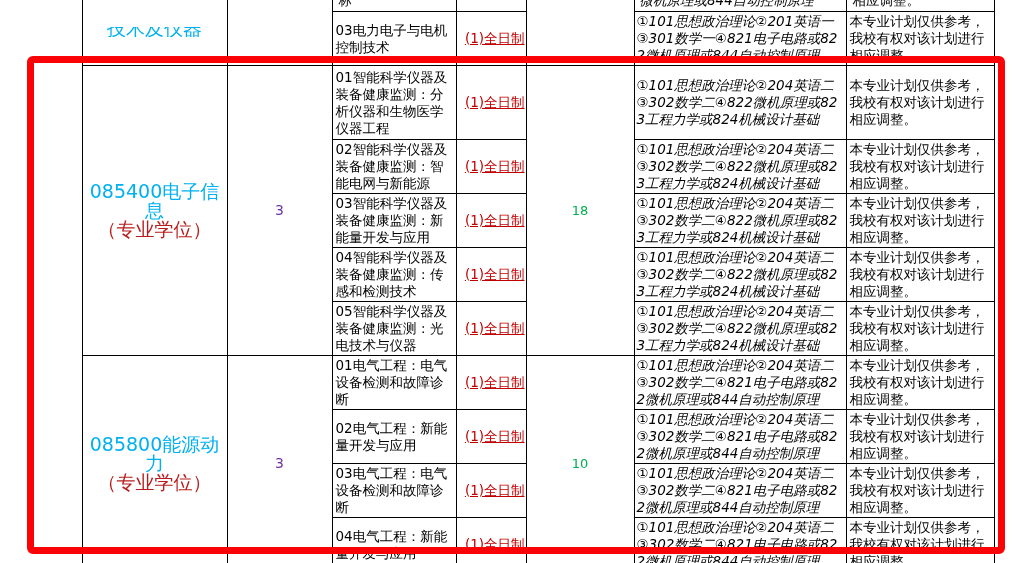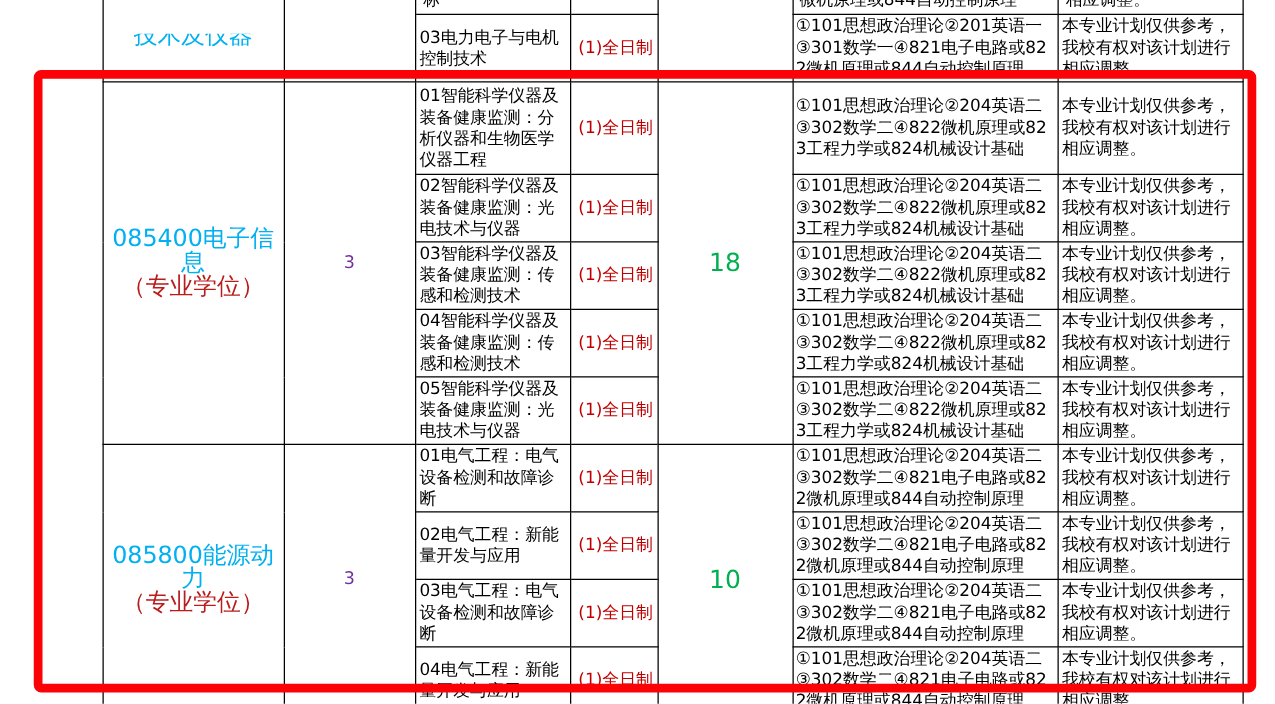--- a/index.html
+++ b/index.html
@@ -13,24 +13,24 @@
   td{
     border:1px solid #000;
     padding:0;margin:0;vertical-align:middle;
     font-size:13.5px;line-height:17px;color:#000;
     overflow:hidden;word-break:break-all;
   }
   tr.r0 td{border-top:none;}
   td.c1{border-left:none;border-top:none;border-bottom:none;}
   td.prog{text-align:center;font-size:19px;line-height:19px;}
   td.num{text-align:center;font-size:14px;color:#7030A0;}
-  td.enroll{text-align:center;font-size:20px;color:#00B050;}
+  td.enroll{text-align:center;font-size:13px;color:#00B050;}
   td.dir{text-align:left;padding:1px 2px 1px 3px;}
-  td.mode{text-align:center;padding:1px 1px 1px 4px;color:#C00000;}
-  td.exam{text-align:left;padding:1px 1px 1px 2px;}
+  td.mode{text-align:right;padding:1px 1px 1px 4px;color:#C00000;text-decoration:underline;}
+  td.exam{text-align:left;padding:1px 1px 1px 2px;font-style:italic;}
   td.note{text-align:left;padding:1px 1px 1px 3px;}
   .cyan{color:#00B0F0;}
   .green{color:#b91c1c;}
   
   .clipwrap{position:relative;height:10px;overflow:hidden;}
   .clipwrap .frag{
     position:absolute;left:0;right:0;top:-8px;
     white-space:nowrap;display:block;
   }
   .clipwrap.ctr .frag{text-align:center;}
@@ -99,27 +99,27 @@
       <div class="green">（专业学位）</div>
     </td>
     <td class="num" rowspan="5">3</td>
     <td class="dir">01智能科学仪器及装备健康监测：分析仪器和生物医学仪器工程</td>
     <td class="mode">(1)全日制</td>
     <td class="enroll" rowspan="5">18</td>
     <td class="exam">①101思想政治理论②204英语二③302数学二④822微机原理或823工程力学或824机械设计基础</td>
     <td class="note">本专业计划仅供参考，我校有权对该计划进行相应调整。</td>
   </tr>
   <tr style="height:53px">
-    <td class="dir">02智能科学仪器及装备健康监测：光电技术与仪器</td>
+    <td class="dir">02智能科学仪器及装备健康监测：智能电网与新能源</td>
     <td class="mode">(1)全日制</td>
     <td class="exam">①101思想政治理论②204英语二③302数学二④822微机原理或823工程力学或824机械设计基础</td>
     <td class="note">本专业计划仅供参考，我校有权对该计划进行相应调整。</td>
   </tr>
   <tr style="height:53px">
-    <td class="dir">03智能科学仪器及装备健康监测：传感和检测技术</td>
+    <td class="dir">03智能科学仪器及装备健康监测：新能量开发与应用</td>
     <td class="mode">(1)全日制</td>
     <td class="exam">①101思想政治理论②204英语二③302数学二④822微机原理或823工程力学或824机械设计基础</td>
     <td class="note">本专业计划仅供参考，我校有权对该计划进行相应调整。</td>
   </tr>
   <tr style="height:53px">
     <td class="dir">04智能科学仪器及装备健康监测：传感和检测技术</td>
     <td class="mode">(1)全日制</td>
     <td class="exam">①101思想政治理论②204英语二③302数学二④822微机原理或823工程力学或824机械设计基础</td>
     <td class="note">本专业计划仅供参考，我校有权对该计划进行相应调整。</td>
   </tr>

